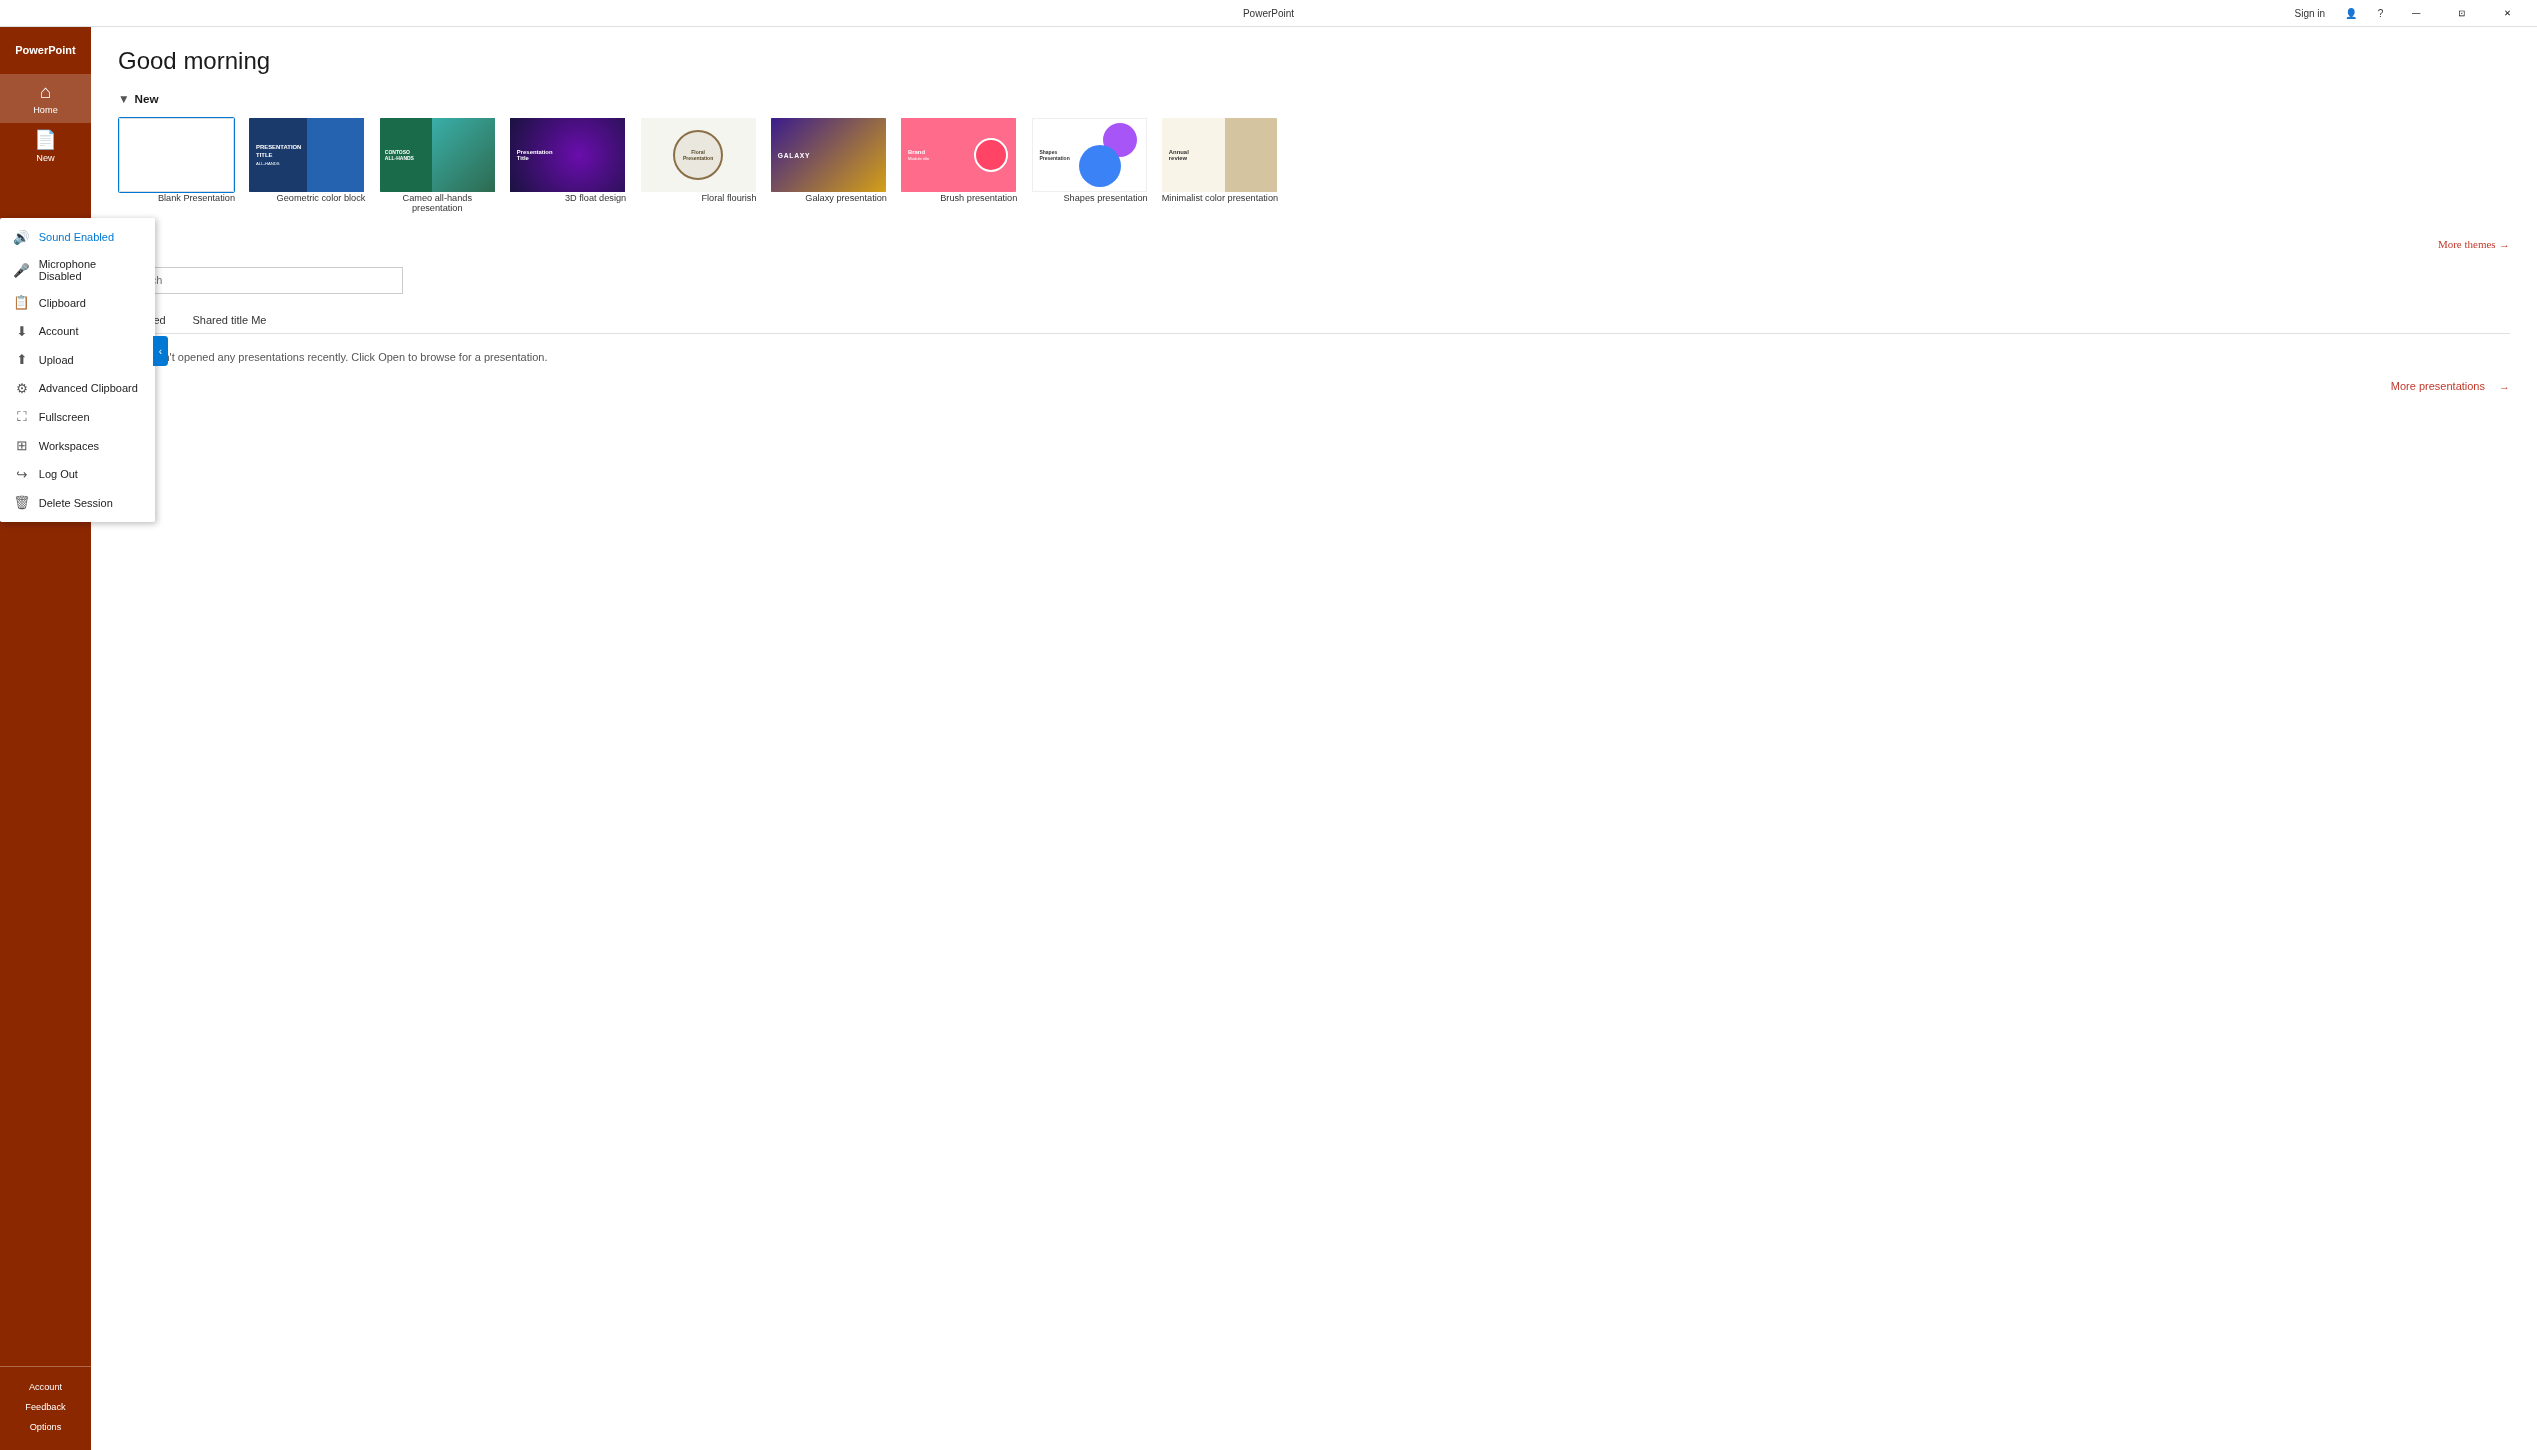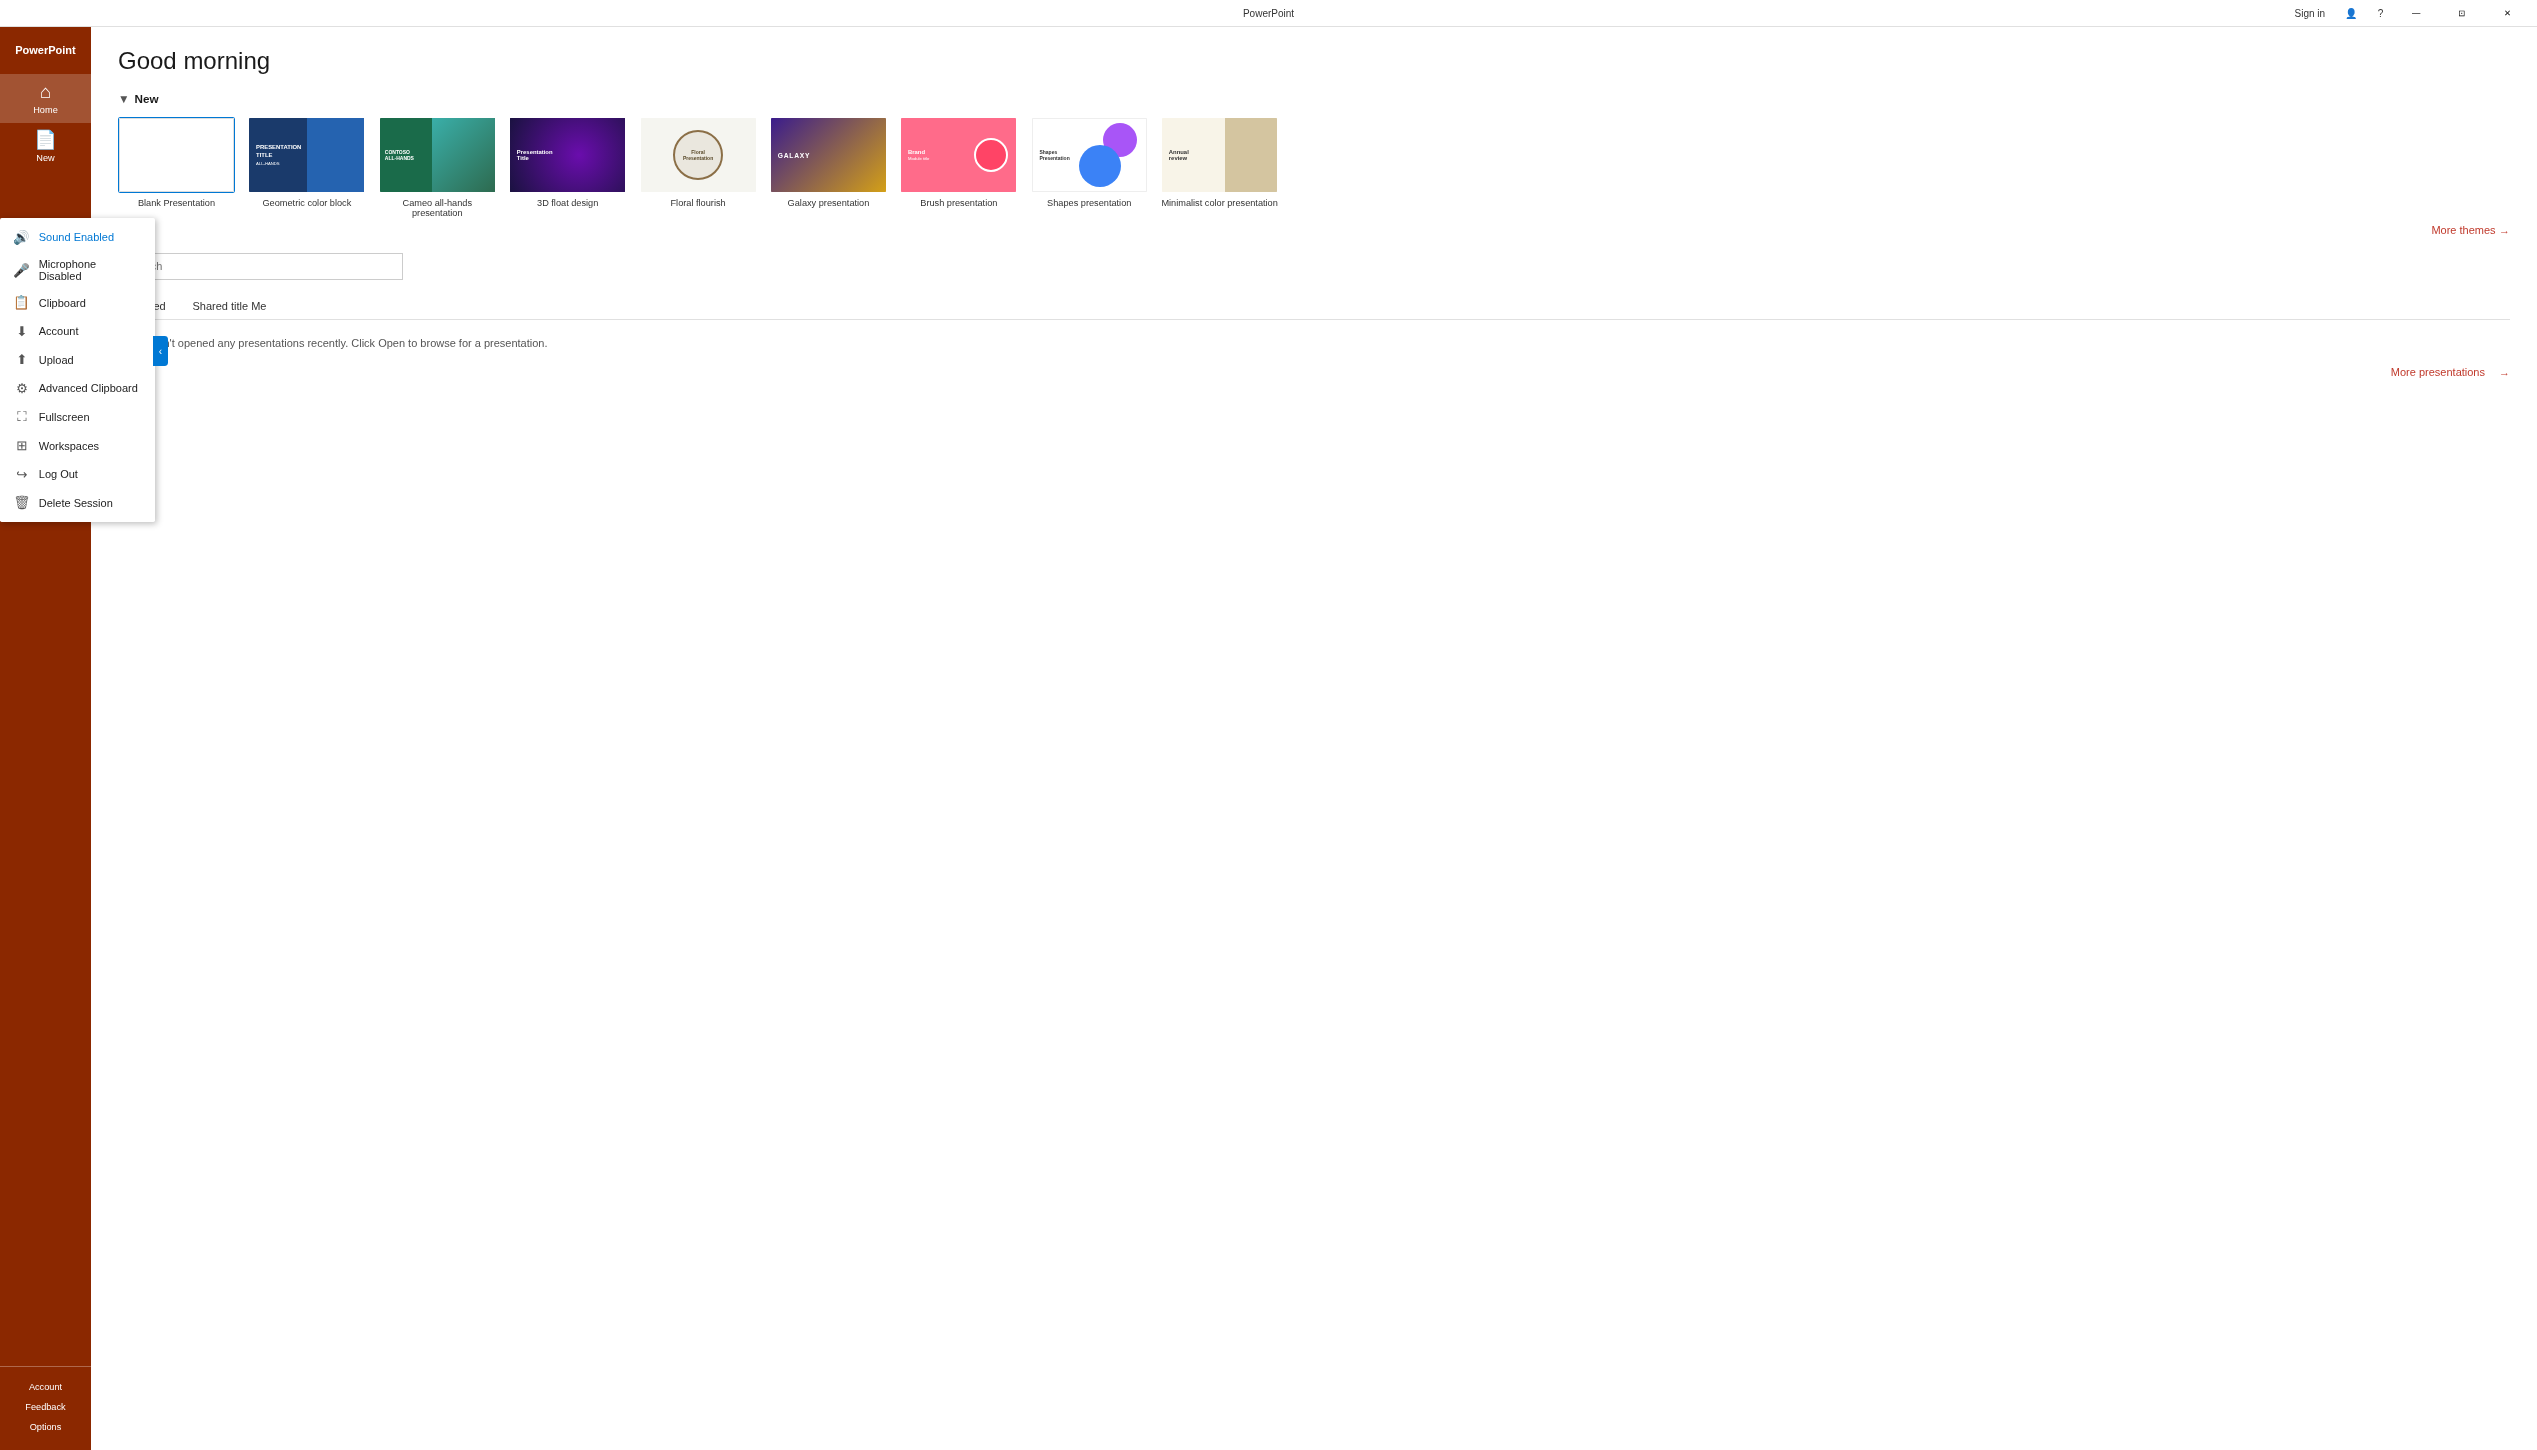--- a/index.html
+++ b/index.html
@@ -44,30 +44,30 @@
       background: #fff; overflow-y: auto; padding: 20px 27px;
     }
     .page-title { font-size: 24px; font-weight: 300; color: #1a1a1a; margin-bottom: 17px; }
     .section-header { display: flex; align-items: center; gap: 5px; margin-bottom: 11.7px; }
     .section-header-icon { color: #555; font-size: 11.7px; cursor: pointer; }
     .section-title { font-size: 11.7px; font-weight: 600; color: #1a1a1a; }
 
     
     .templates-row { display: flex; gap: 13.4px; flex-wrap: nowrap; overflow-x: hidden; }
     .template-item {
-      display: flex; flex-direction: column; align-items: center; gap: 5px;
+      display: flex; flex-direction: column; align-items: flex-end; 
       cursor: pointer; min-width: 101px;
     }
     .template-thumb {
       width: 117px; height: 76px; border: 1.7px solid transparent;
       border-radius: 1.7px; overflow: hidden; position: relative;
     }
     .template-thumb.selected { border-color: #0078d4; }
     .template-label { font-size: 9.2px; color: #333; text-align: center; max-width: 117px; }
-    .more-themes { color: #c0392b; font-size: 11px; text-align: right; cursor: pointer; display: flex; align-items: center; gap: 3.4px; justify-content: flex-end; margin-top: 6px; }
+    .more-themes { color: #c0392b; font-size: 11px; text-align: right; cursor: pointer; display: flex; align-items: center; gap: 3.4px; justify-content: flex-end; margin-top: 25px; font-family: Liberation Serif, serif; }
 
     
     .thumb-blank { background: #fff; border: 0.8px solid #ddd; width: 100%; height: 100%; }
 
     
     .thumb-geometric { width: 100%; height: 100%; background: #1a3a6b; position: relative; overflow: hidden; }
     .thumb-geometric::before { content: ''; position: absolute; right: 0; top: 0; width: 50%; height: 100%; background: #2563b0; }
 
     
     .thumb-cameo { width: 100%; height: 100%; background: #1a6b4a; position: relative; overflow: hidden; }

